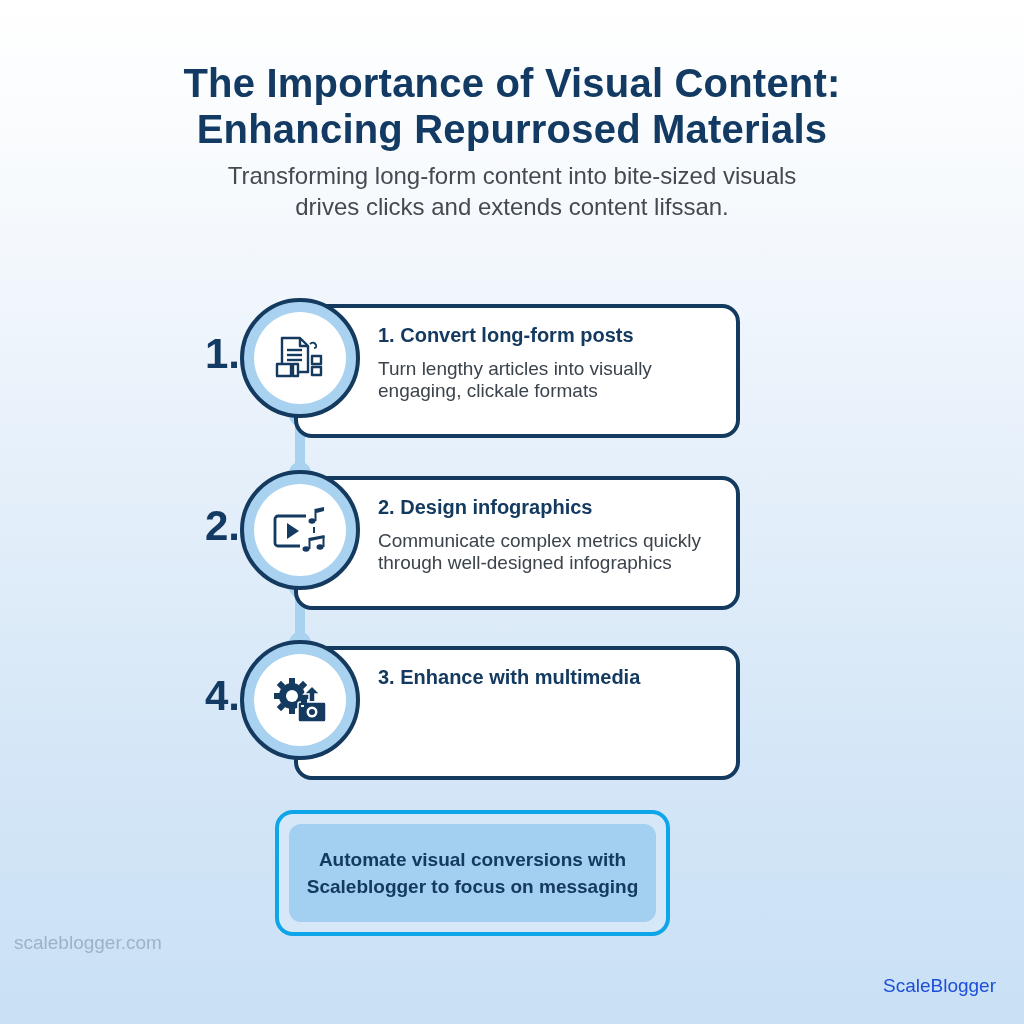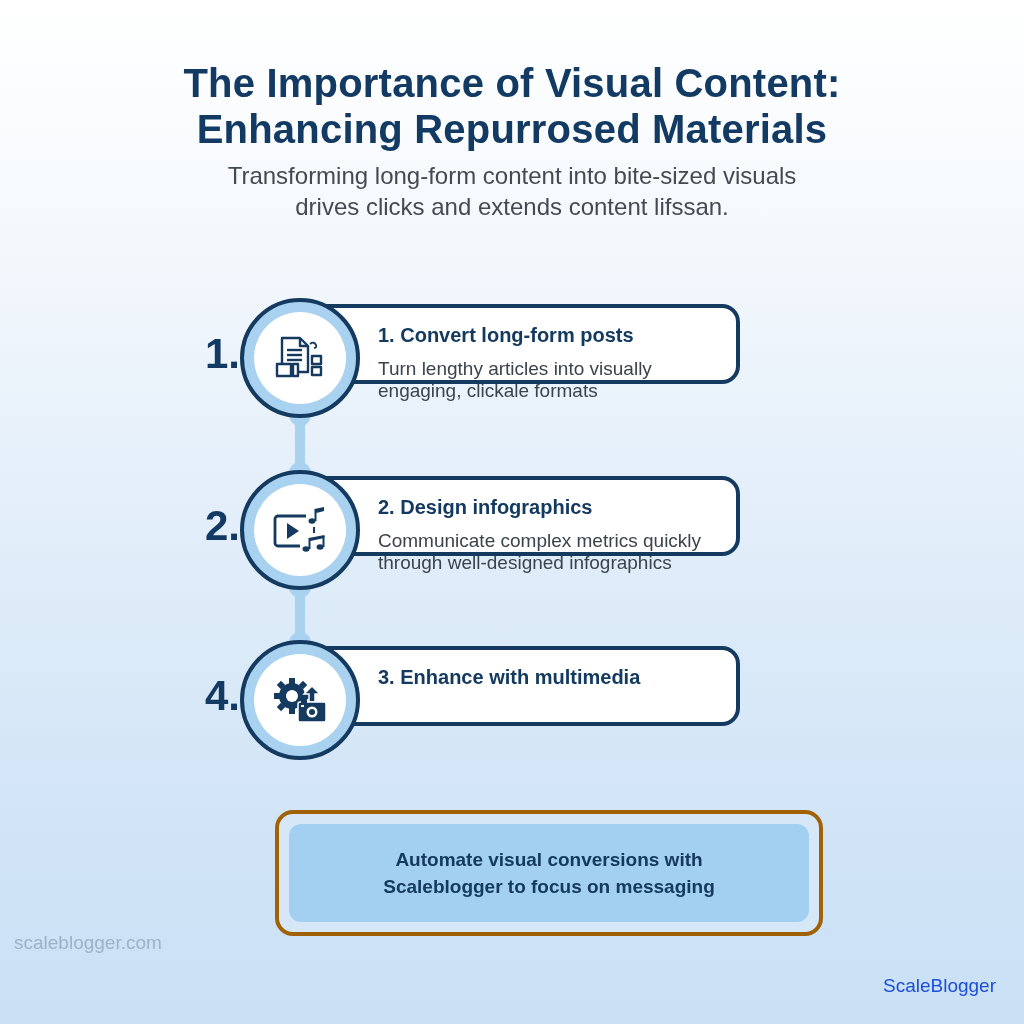--- a/index.html
+++ b/index.html
@@ -17,21 +17,21 @@
   .subtitle {
     position: absolute; top: 152px; left: 0; width: 1024px;
     text-align: center; color: #444a52; font-size: 24px; line-height: 31px; margin-top: 8px;
   }
   .step { position: absolute; left: 190px; width: 560px; height: 120px; }
   .step-num {
     position: absolute; left: 0; top: 32px; width: 50px;
     font-size: 42px; font-weight: 700; color: #123a63; text-align: right;
   }
   .card {
-    position: absolute; left: 104px; top: 6px; width: 446px; height: 80px;
+    position: absolute; left: 104px; top: 6px; width: 446px; height: 134px;
     background: #ffffff; border: 4px solid #143a60; border-radius: 18px;
   }
   .card-title {
     position: absolute; left: 80px; top: 16px;
     font-size: 20px; font-weight: 700; color: #143a60; white-space: nowrap;
   }
   .card-desc {
     position: absolute; left: 80px; top: 50px; width: 360px;
     font-size: 19px; line-height: 22px; color: #3b434c;
   }
@@ -44,22 +44,22 @@
     border-radius: 50%; background: #ffffff;
     display: flex; align-items: center; justify-content: center;
   }
   .connector {
     position: absolute; left: 295px; width: 10px; background: #a9d1f0; border-radius: 5px;
   }
   .nub {
     position: absolute; width: 22px; height: 22px; border-radius: 50%; background: #a9d1f0;
   }
   .cta-outer {
-    position: absolute; left: 275px; top: 810px; width: 548px; height: 126px;
-    border: 4px solid #a16207; border-radius: 18px; background: #d6e8f8;
+    position: absolute; left: 275px; top: 810px; width: 395px; height: 126px;
+    border: 4px solid #0ea5e9; border-radius: 18px; background: #d6e8f8;
   }
   .cta-inner {
     position: absolute; left: 10px; top: 10px; right: 10px; bottom: 10px;
     background: #a3cff0; border-radius: 12px;
   }
   .cta-text {
     position: absolute; left: 0; top: 22px; width: 100%;
     text-align: center; color: #143a60; font-size: 19px; line-height: 27px; font-weight: 700;
   }
   .footer-left {

